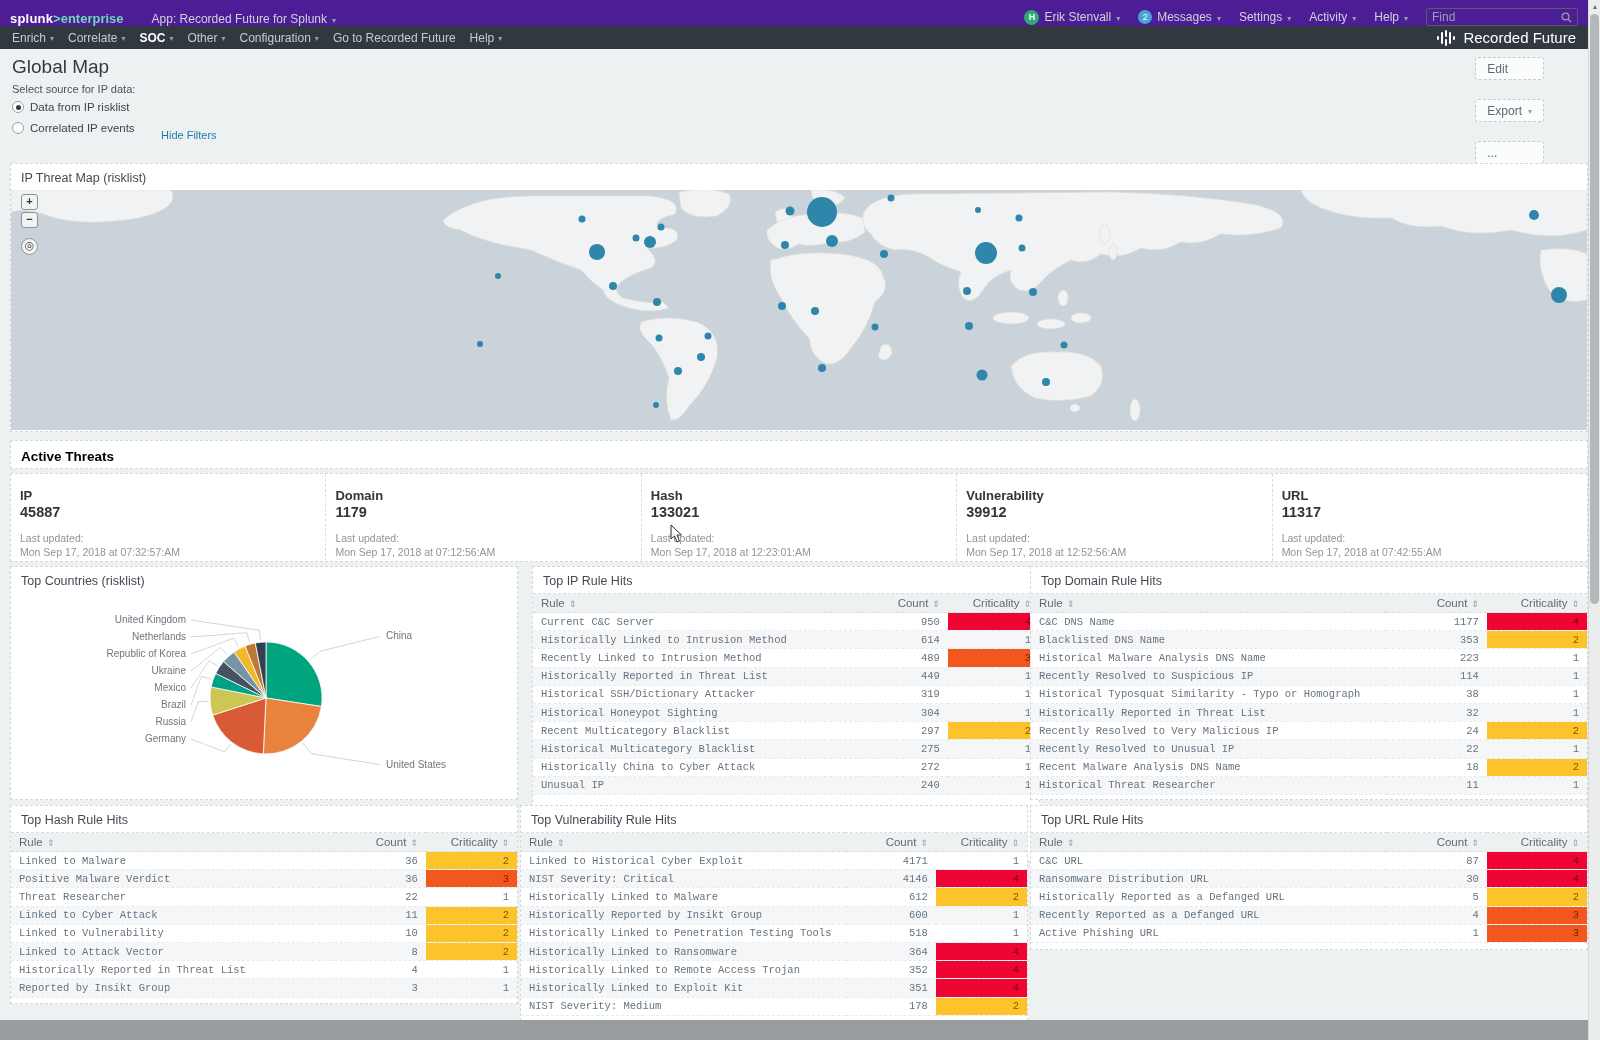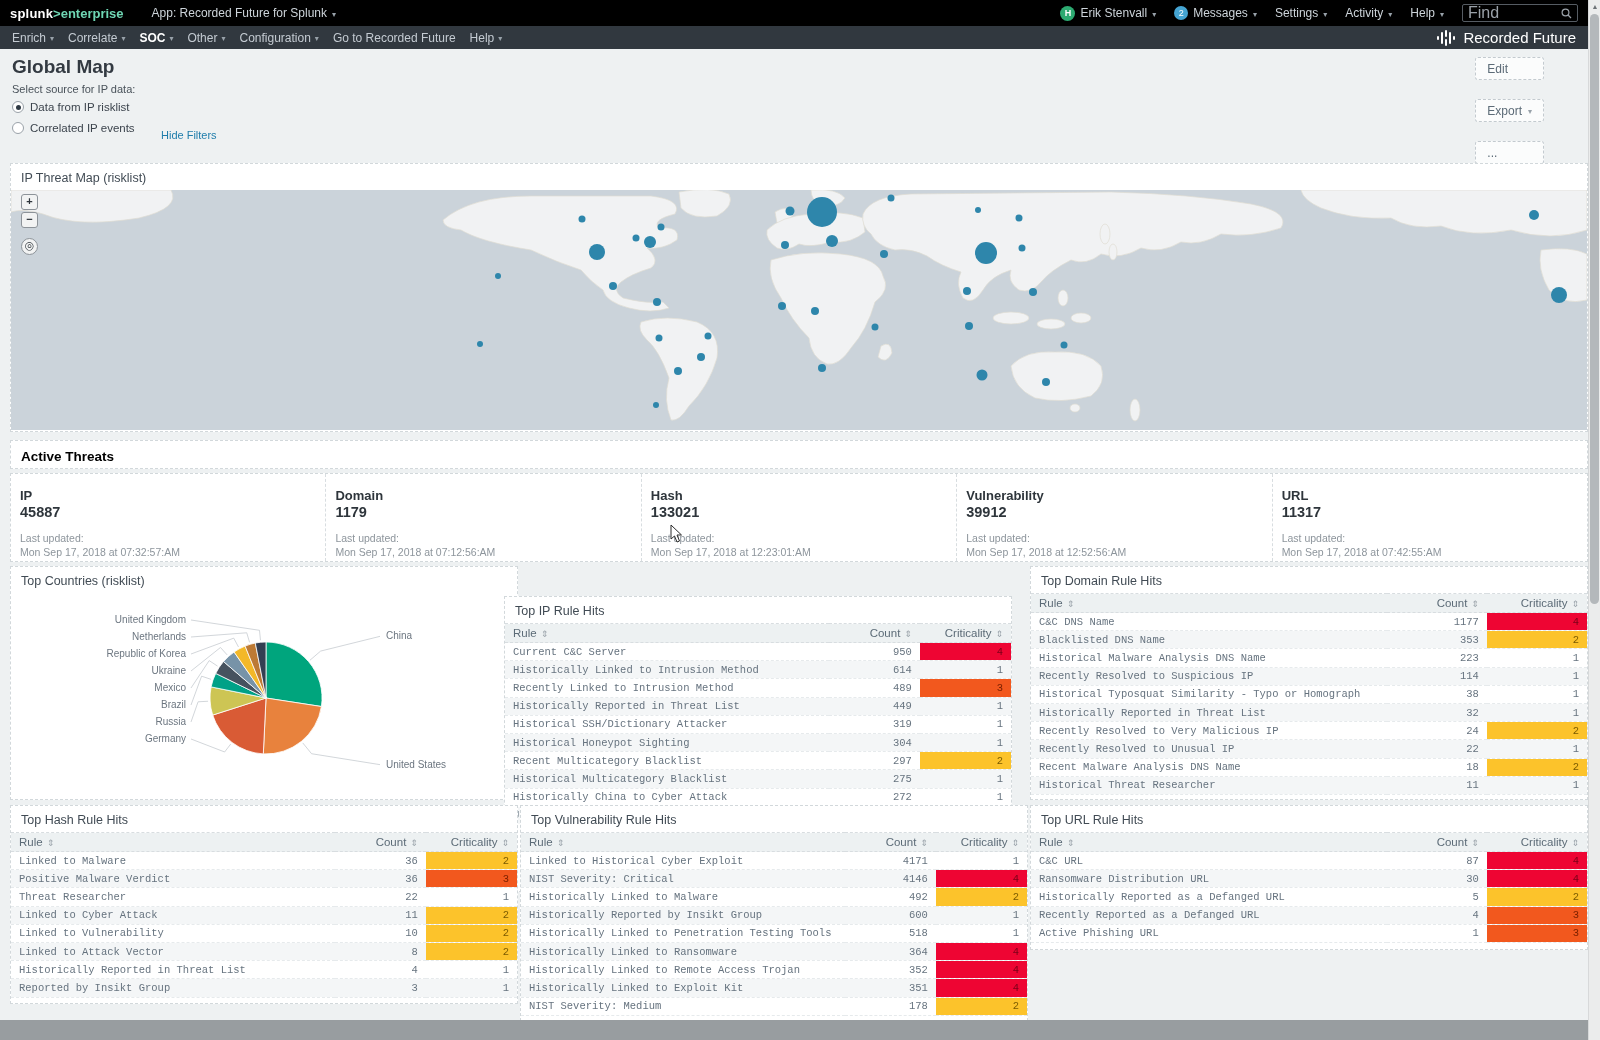--- a/index.html
+++ b/index.html
@@ -3,42 +3,42 @@
 <meta charset="utf-8">
 <style>
   * { box-sizing: border-box; }
   html,body { margin:0; padding:0; }
   body {
     width:1600px; height:1040px; position:relative; overflow:hidden;
     font-family:"Liberation Sans","DejaVu Sans",sans-serif;
     background:#eef1f2; color:#3c444d;
   }
   
-  .topbar { position:absolute; left:0; top:0; width:1588px; height:26px; background:#000000;
-    display:flex; align-items:center; padding:0 10px; color:#c9d1d8; font-size:12px; z-index:30; }
+  .topbar { position:absolute; left:0; top:0; width:1588px; height:26px; background:#4c1d95;
+    display:flex; align-items:flex-end; padding:0 10px; color:#c9d1d8; font-size:12px; z-index:30; }
   .logo-main { color:#fff; font-weight:bold; font-size:13px; letter-spacing:0.2px; }
   .logo-sub  { color:#6fd6b4; font-weight:bold; font-size:13px; }
   .app-menu { margin-left:28px; color:#d4dade; }
   .topbar-right { margin-left:auto; display:flex; align-items:center; gap:18px; }
   .tb-item { display:flex; align-items:center; gap:5px; cursor:default; color:#cdd4da; }
   .caret { font-size:8px; color:#98a1a9; position:relative; top:1px; }
   .avatar { width:15px; height:15px; border-radius:50%; background:#2daa71; color:#fff;
     font-size:9px; font-weight:bold; display:flex; align-items:center; justify-content:center; }
   .badge { width:14px; height:14px; border-radius:50%; background:#45a5d3; color:#fff;
     font-size:9px; display:flex; align-items:center; justify-content:center; }
-  .findbox { width:116px; height:18px; border:1px solid #565c63; border-radius:2px;
-    display:flex; align-items:center; padding:0 5px; color:#9aa1a8; font-size:16px; }
+  .findbox { width:152px; height:18px; border:1px solid #565c63; border-radius:2px;
+    display:flex; align-items:center; padding:0 5px; color:#9aa1a8; font-size:12px; }
   .findbox .ph { flex:1; }
   .navbar { position:absolute; left:0; top:26px; width:1588px; height:23px; background:#31383f;
     display:flex; align-items:center; padding:0 12px; gap:14px; font-size:12px; color:#c4cbd2; z-index:30; }
   .nav-item { display:flex; align-items:center; gap:4px; cursor:default; }
   .nav-item.active span.lbl { color:#fff; font-weight:bold; }
   .brand { margin-left:auto; display:flex; align-items:flex-start; gap:7px; color:#fff; font-size:15px; }
   
-  .page-head { position:absolute; left:12px; top:56px; font-size:19px; font-weight:bold; color:#333a42; }
+  .page-head { position:absolute; left:12px; top:56px; font-size:19px; font-weight:normal; color:#333a42; }
   .src-label { position:absolute; left:12px; top:83px; font-size:11px; color:#49525a; }
   .radio-row { position:absolute; left:12px; font-size:11.5px; color:#3c444d; display:flex; align-items:center; gap:6px; }
   .radio { width:12px; height:12px; border:1px solid #9aa2a9; border-radius:50%; background:#fff; position:relative; }
   .radio.sel::after { content:""; position:absolute; left:2.5px; top:2.5px; width:5px; height:5px; border-radius:50%; background:#2f3a44; }
   .link { color:#1f7dab; font-size:11px; cursor:pointer; }
   .hdr-buttons { position:absolute; right:56px; top:57px; display:flex; gap:19px;flex-direction:column; }
   .btn { background:#fbfcfc; border:1px dashed #c3cacf; border-radius:3px; height:23px; padding:0 11px;
     font-size:12px; color:#5c6b77; display:flex; align-items:center; gap:6px; }
   
   .panel { position:absolute; background:#fff; border:1px dashed #d2d8db; }
@@ -66,21 +66,21 @@
   .tpanel th { font-family:"Liberation Sans","DejaVu Sans",sans-serif; font-weight:normal; font-size:11.5px;
     color:#5c6b77; background:#edf1f2; border-top:1px dashed #d8dde0; border-bottom:1px dashed #d8dde0;
     padding:3px 8px; text-align:left; }
   .tpanel th.num { text-align:right; }
   .tpanel th .sort { color:#9aa3aa; font-size:9px; margin-left:4px; font-family:"DejaVu Sans",sans-serif; }
   .tpanel td { padding:2.6px 8px; border-bottom:1px dashed #e6eaec; white-space:nowrap; overflow:hidden; }
   .tpanel tbody tr:nth-child(even) { background:#f4f6f7; }
   .tpanel td.count, .tpanel td.crit { text-align:right; }
   .tpanel col.c-rule { width:64%; } .tpanel col.c-count { width:18%; } .tpanel col.c-crit { width:18%; }
   #pie-panel  { left:10px;   top:566px; width:508px;  height:234px; }
-  #ip-panel   { left:504px;  top:566px; width:508px;  height:296px;margin-top:30px; }
+  #ip-panel   { left:532px;  top:566px; width:508px;  height:296px; }
   #dom-panel  { left:1030px; top:566px; width:558px;  height:234px; }
   #hash-panel { left:10px;   top:805px; width:508px;  height:199px; }
   #vuln-panel { left:520px;  top:805px; width:508px;  height:216px; }
   #url-panel  { left:1030px; top:805px; width:558px;  height:145px; }
   
   #bottom-strip { position:absolute; left:0; top:1020px; width:1600px; height:20px; background:#989da0; z-index:40; }
   #scrollbar { position:absolute; right:0; top:0; width:12px; height:1040px; background:#ebecec; z-index:50;
     border-left:1px solid #d7d9da; }
   #scroll-up { position:absolute; top:0; left:0; width:12px; height:13px; color:#6d7377; font-size:7px; text-align:center; line-height:13px; }
   #scroll-thumb { position:absolute; top:14px; left:1px; width:9px; height:590px; background:#b4b8bb; border-radius:5px; }
@@ -586,21 +586,21 @@
           <td class="count">4171</td>
           <td class="crit">1</td>
         </tr>
         <tr>
           <td class="rule">NIST Severity: Critical</td>
           <td class="count">4146</td>
           <td class="crit" style="background: rgb(238, 5, 51); color: rgb(122, 0, 24);">4</td>
         </tr>
         <tr>
           <td class="rule">Historically Linked to Malware</td>
-          <td class="count">492</td>
+          <td class="count">612</td>
           <td class="crit" style="background: rgb(252, 195, 43); color: rgb(122, 90, 0);">2</td>
         </tr>
         <tr>
           <td class="rule">Historically Reported by Insikt Group</td>
           <td class="count">600</td>
           <td class="crit">1</td>
         </tr>
         <tr>
           <td class="rule">Historically Linked to Penetration Testing Tools</td>
           <td class="count">518</td>

